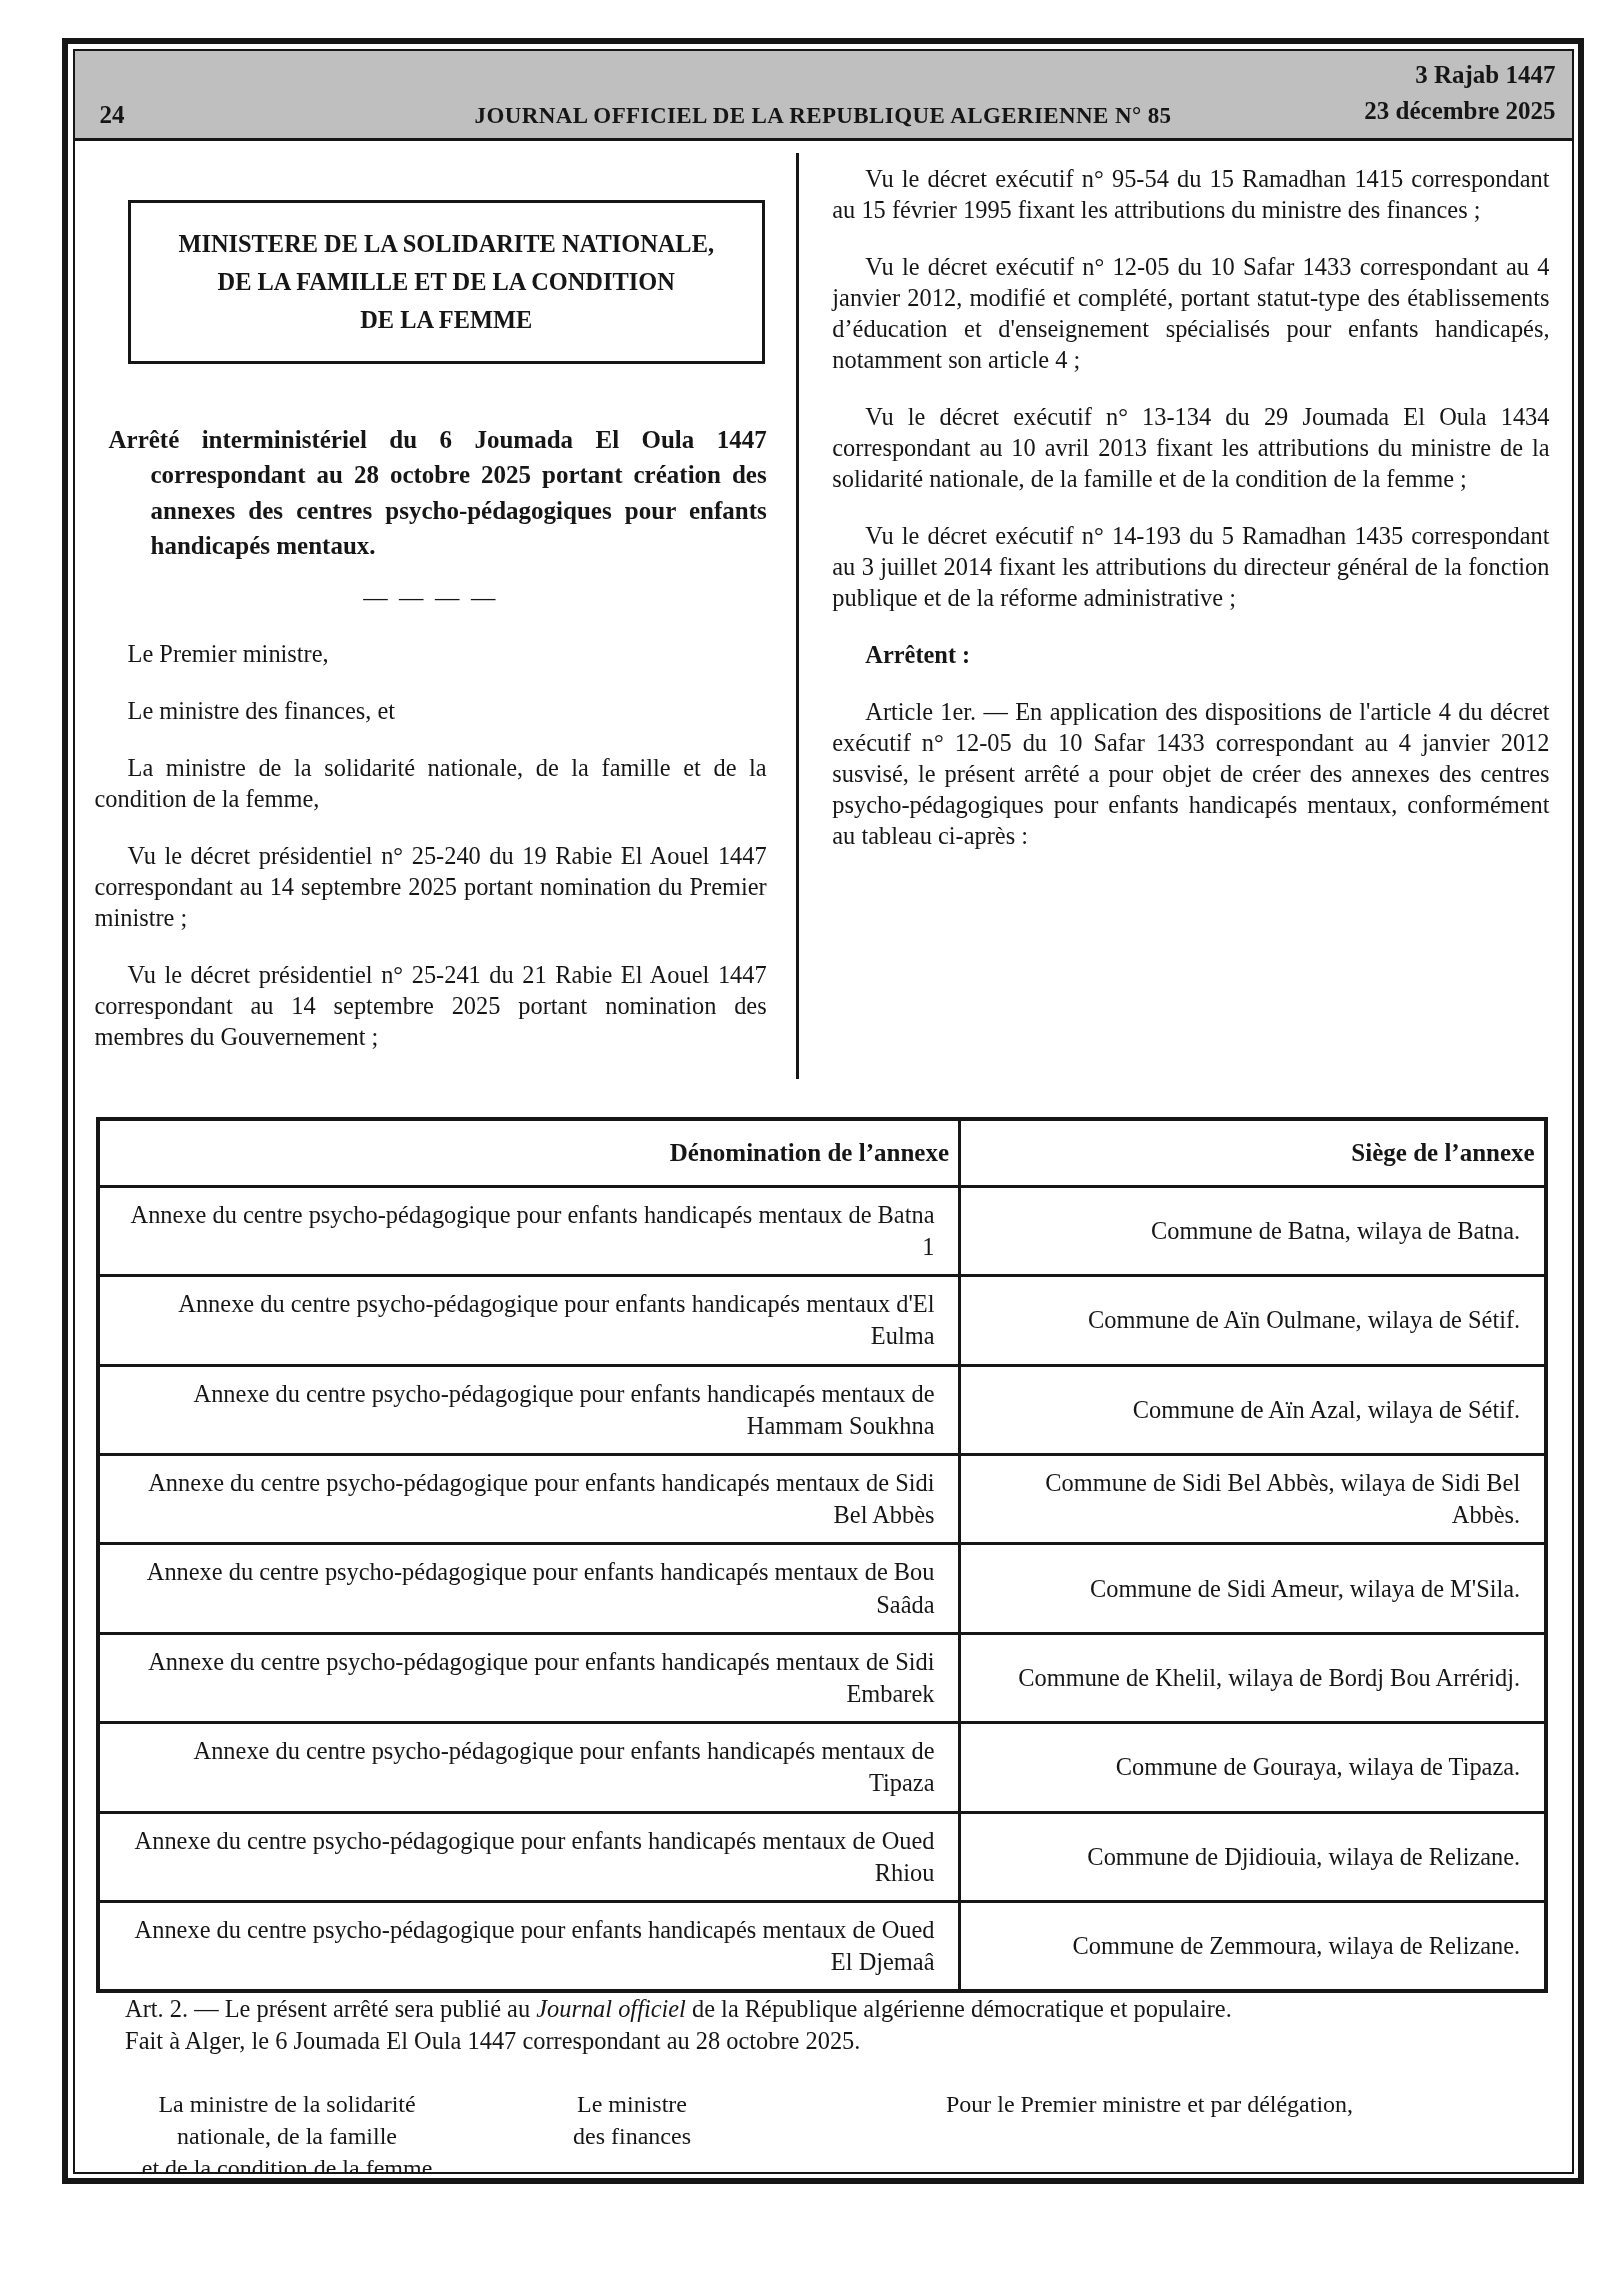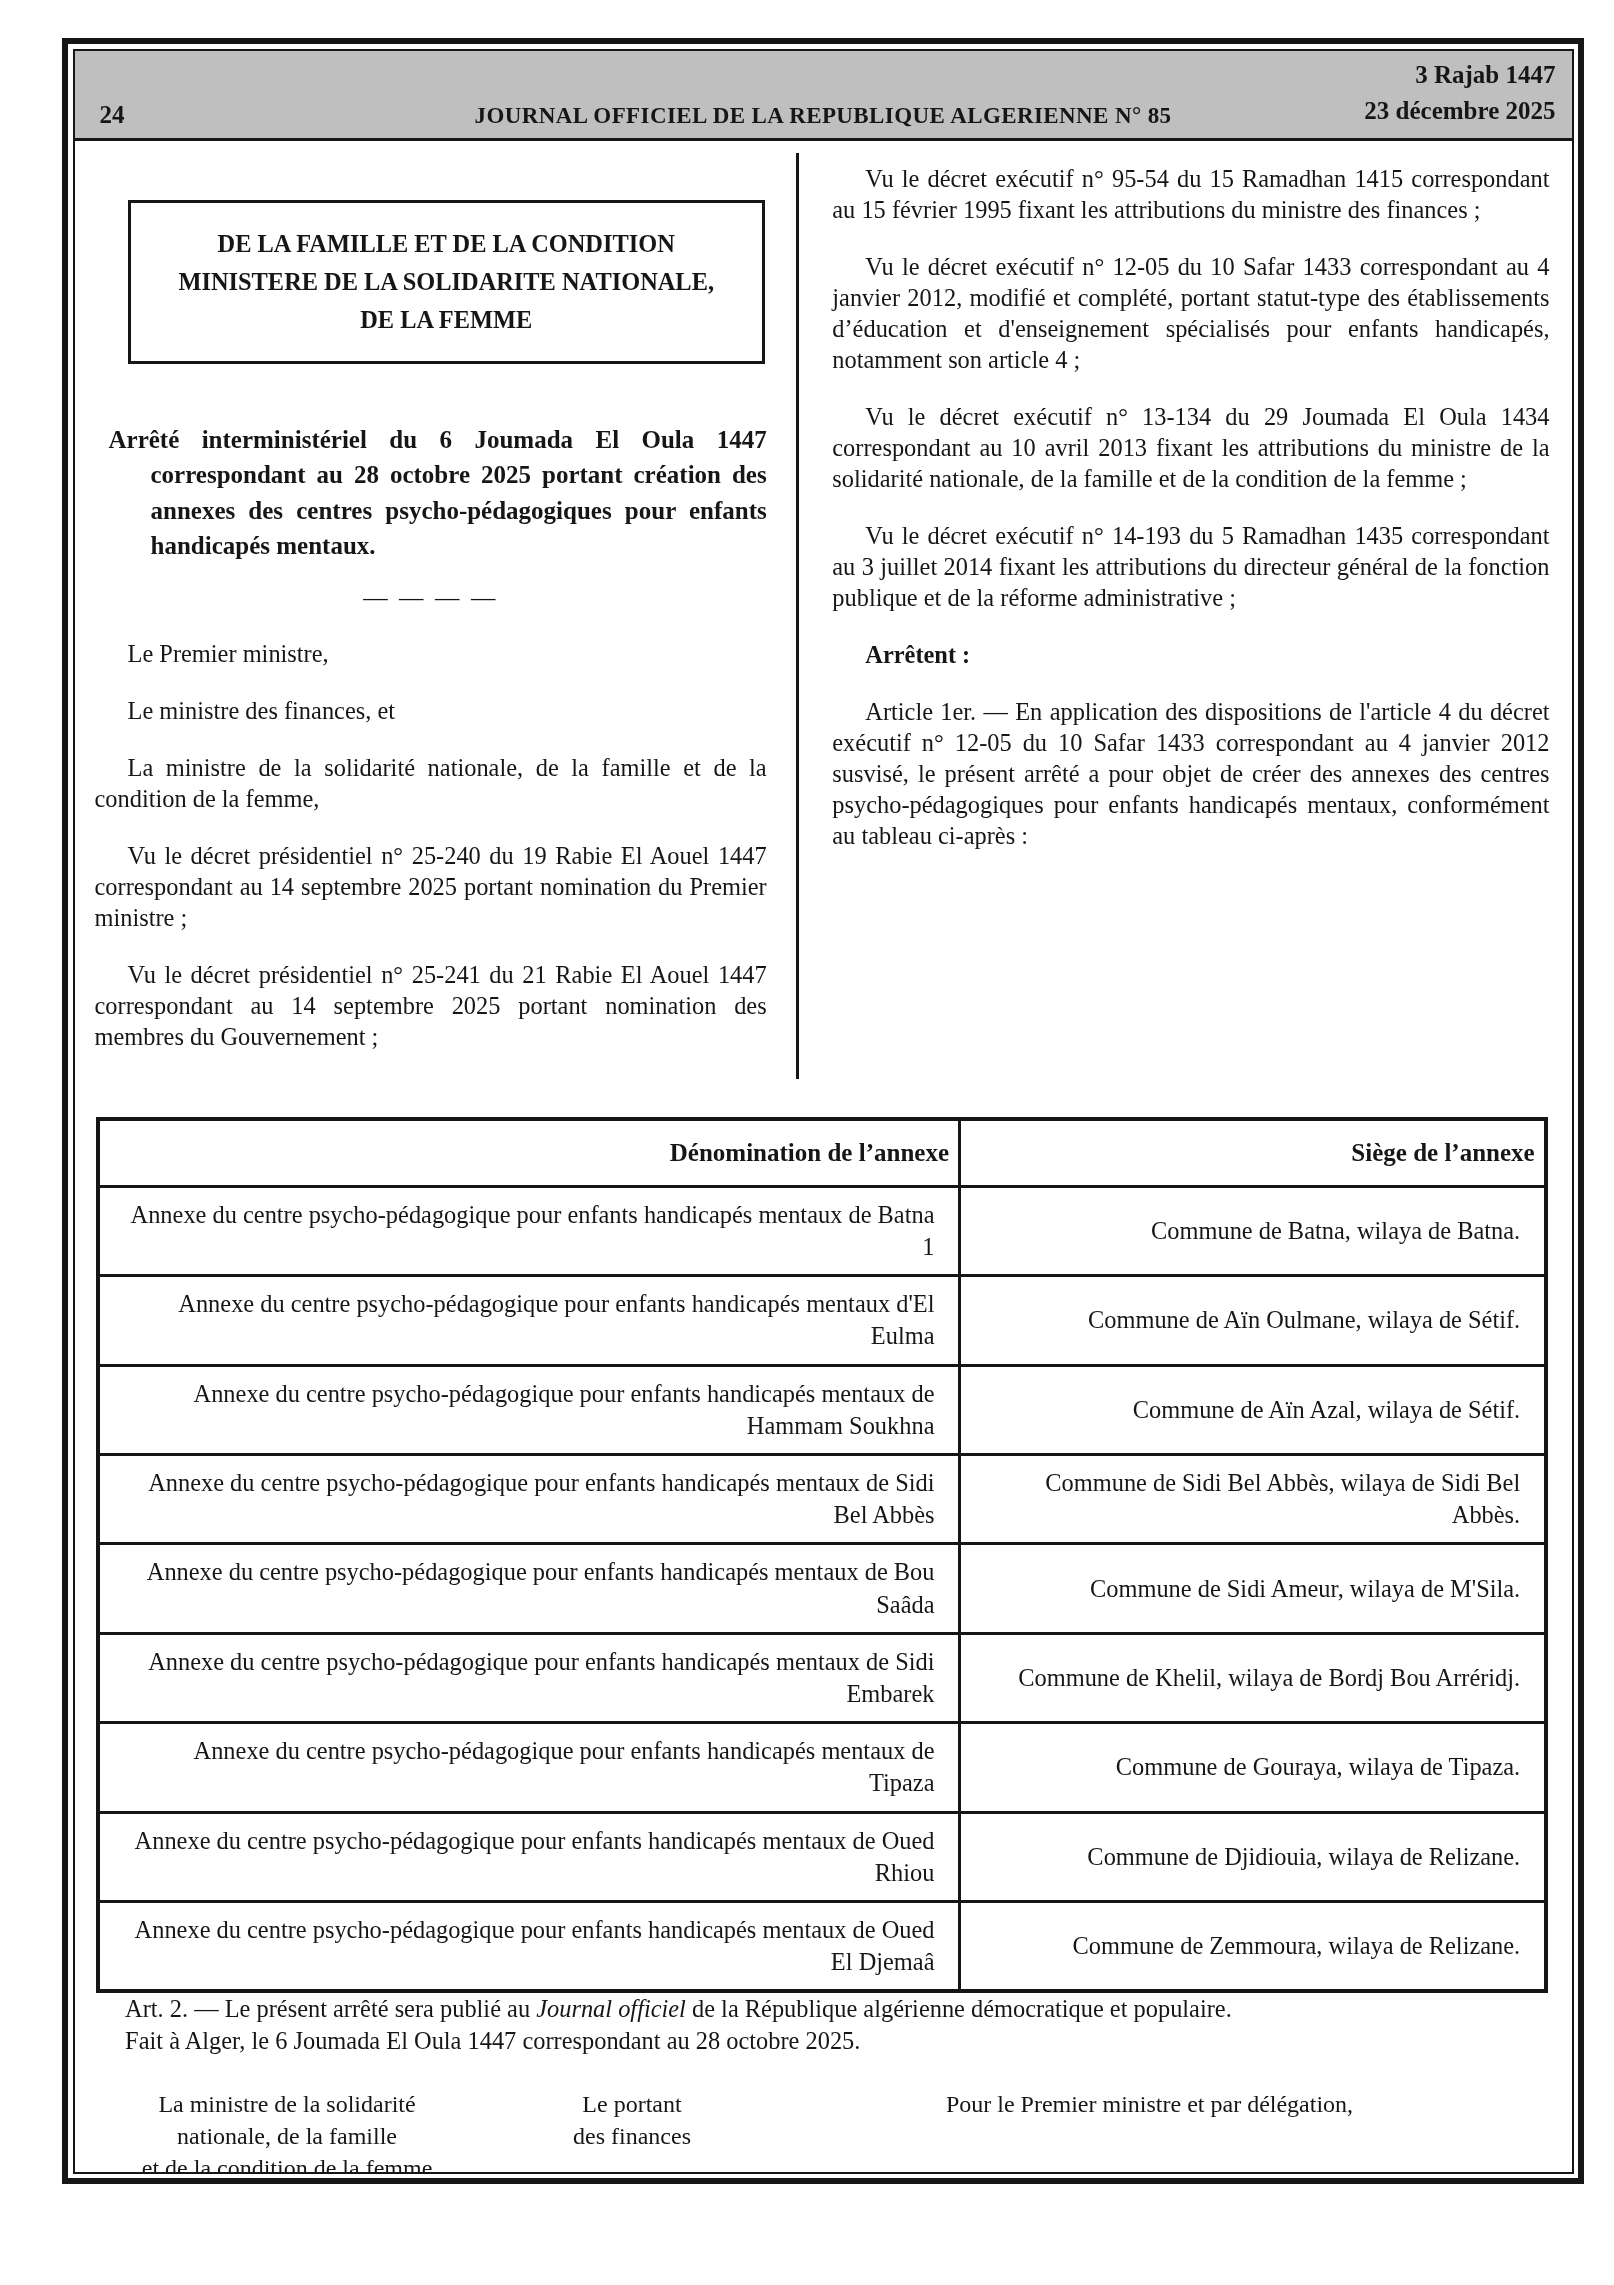--- a/index.html
+++ b/index.html
@@ -109,22 +109,22 @@
         <div>23 décembre 2025</div>
       </div>
     </div>
 
     <div class="content">
 
       <div class="columns">
 
         <div class="col-left">
           <div class="ministry-box">
+            <div>MINISTERE DE LA SOLIDARITE NATIONALE,</div>
             <div>DE LA FAMILLE ET DE LA CONDITION</div>
-            <div>MINISTERE DE LA SOLIDARITE NATIONALE,</div>
             <div>DE LA FEMME</div>
           </div>
           <p class="decree-title">Arrêté interministériel du 6 Joumada El Oula 1447 correspondant au 28 octobre 2025 portant création des annexes des centres psycho-pédagogiques pour enfants handicapés mentaux.</p>
           <div class="dash-sep">— — — —</div>
           <p class="body">Le Premier ministre,</p>
           <p class="body">Le ministre des finances, et</p>
           <p class="body">La ministre de la solidarité nationale, de la famille et de la condition de la femme,</p>
           <p class="body">Vu le décret présidentiel n° 25-240 du 19 Rabie El Aouel 1447 correspondant au 14 septembre 2025 portant nomination du Premier ministre ;</p>
           <p class="body">Vu le décret présidentiel n° 25-241 du 21 Rabie El Aouel 1447 correspondant au 14 septembre 2025 portant nomination des membres du Gouvernement ;</p>
         </div>
@@ -192,21 +192,21 @@
         <p class="fait">Fait à Alger, le 6 Joumada El Oula 1447 correspondant au 28 octobre 2025.</p>
 
         <div class="sig-row">
           <div class="sig-col sig-col1">
             <div>La ministre de la solidarité</div>
             <div>nationale, de la famille</div>
             <div>et de la condition de la femme</div>
 
           </div>
           <div class="sig-col sig-col2">
-            <div>Le portant</div>
+            <div>Le ministre</div>
             <div>des finances</div>
 
           </div>
           <div class="sig-col sig-col3">
             <div>Pour le Premier ministre et par délégation,</div>
             <div class="charge-block">
               <div>le chargé de la gestion de la direction générale</div>
 
             </div>
 

